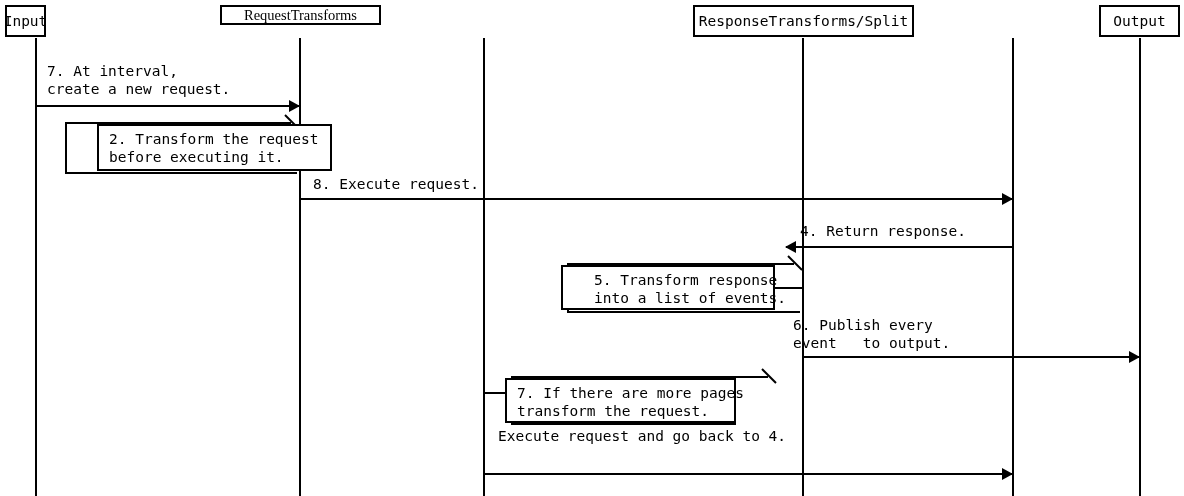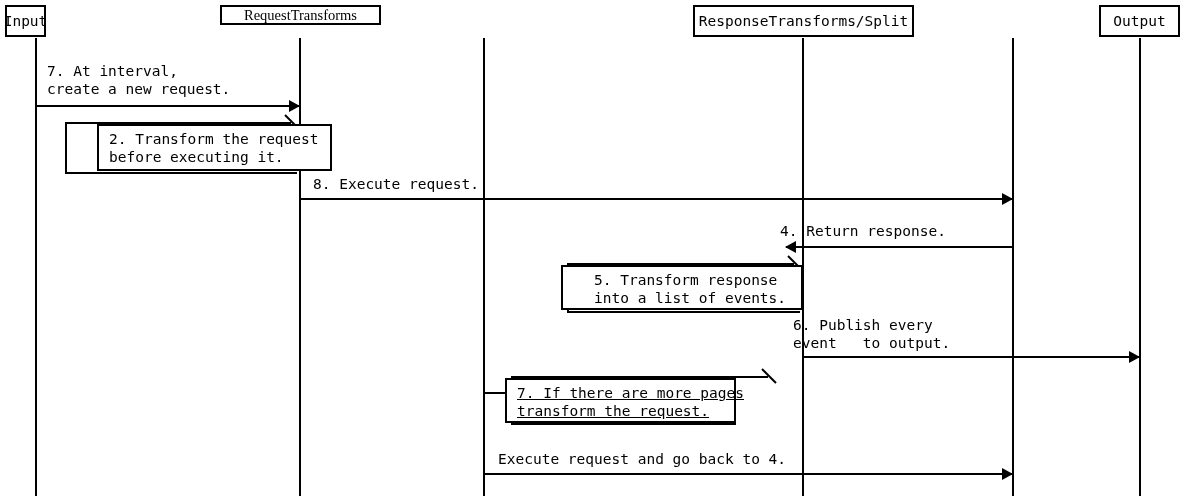--- a/index.html
+++ b/index.html
@@ -138,56 +138,56 @@
   </div>
   <div class="note" style="left:59px;top:124px;width:235px;height:47px;margin-left:38px;">2. Transform the request
 before executing it.</div>
 
   <div class="msg-label" style="left:313px;top:175px;">8. Execute request.</div>
   <div class="msg right" style="left:300px;top:198px;width:713px;">
     <div class="line" style="width:713px;"></div>
     <div class="head" style="left:702px;"></div>
   </div>
 
-  <div class="msg-label" style="left:780px;top:222px;text-align:right;">4. Return response.</div>
+  <div class="msg-label" style="left:800px;top:222px;text-align:right;">4. Return response.</div>
   <div class="msg left" style="left:786px;top:246px;width:227px;">
     <div class="line" style="left:0;width:227px;"></div>
     <div class="head" style="left:-1px;"></div>
   </div>
 
   <div class="selfcall" style="left:0;top:0;">
     <div class="top-line" style="left:567px;top:263px;width:227px;"></div>
     <svg class="slash" style="left:786px;top:254px;" width="22" height="22" viewBox="0 0 22 22">
       <path d="M2 2 L16 16" stroke="#000" stroke-width="2" fill="none"></path>
     </svg>
     <div class="bot-line" style="left:567px;top:311px;width:233px;"></div>
     <div class="ret-tick" style="left:567px;top:263px;height:50px;"></div>
     <div class="stub" style="left:762px;top:287px;width:42px;"></div>
   </div>
-  <div class="note" style="left:561px;top:265px;width:242px;height:45px;padding-left:31px;">5. Transform response
+  <div class="note" style="left:561px;top:265px;width:214px;height:45px;padding-left:31px;">5. Transform response
 into a list of events.</div>
 
   <div class="msg-label" style="left:793px;top:316px;">6. Publish every
 event   to output.</div>
   <div class="msg right" style="left:803px;top:356px;width:337px;">
     <div class="line" style="width:337px;"></div>
     <div class="head" style="left:326px;"></div>
   </div>
 
   <div class="selfcall" style="left:0;top:0;">
     <div class="top-line" style="left:511px;top:376px;width:257px;"></div>
     <svg class="slash" style="left:760px;top:367px;" width="22" height="22" viewBox="0 0 22 22">
       <path d="M2 2 L16 16" stroke="#000" stroke-width="2" fill="none"></path>
     </svg>
     <div class="bot-line" style="left:511px;top:423px;width:225px;"></div>
     <div class="ret-tick" style="left:511px;top:376px;height:49px;"></div>
     <div class="stub" style="left:484px;top:392px;width:27px;"></div>
   </div>
-  <div class="note" style="left:505px;top:378px;width:231px;height:45px;text-decoration:underline;">7. If there are more pages
+  <div class="note" style="left:505px;top:378px;width:231px;height:45px;">7. If there are more pages
 transform the request.</div>
 
-  <div class="msg-label" style="left:498px;top:450px;">Execute request and go back to 4.</div>
+  <div class="msg-label" style="left:498px;top:427px;">Execute request and go back to 4.</div>
   <div class="msg right" style="left:484px;top:473px;width:529px;">
     <div class="line" style="width:529px;"></div>
     <div class="head" style="left:518px;"></div>
   </div>
 
 </div>
 
 </body></html>

